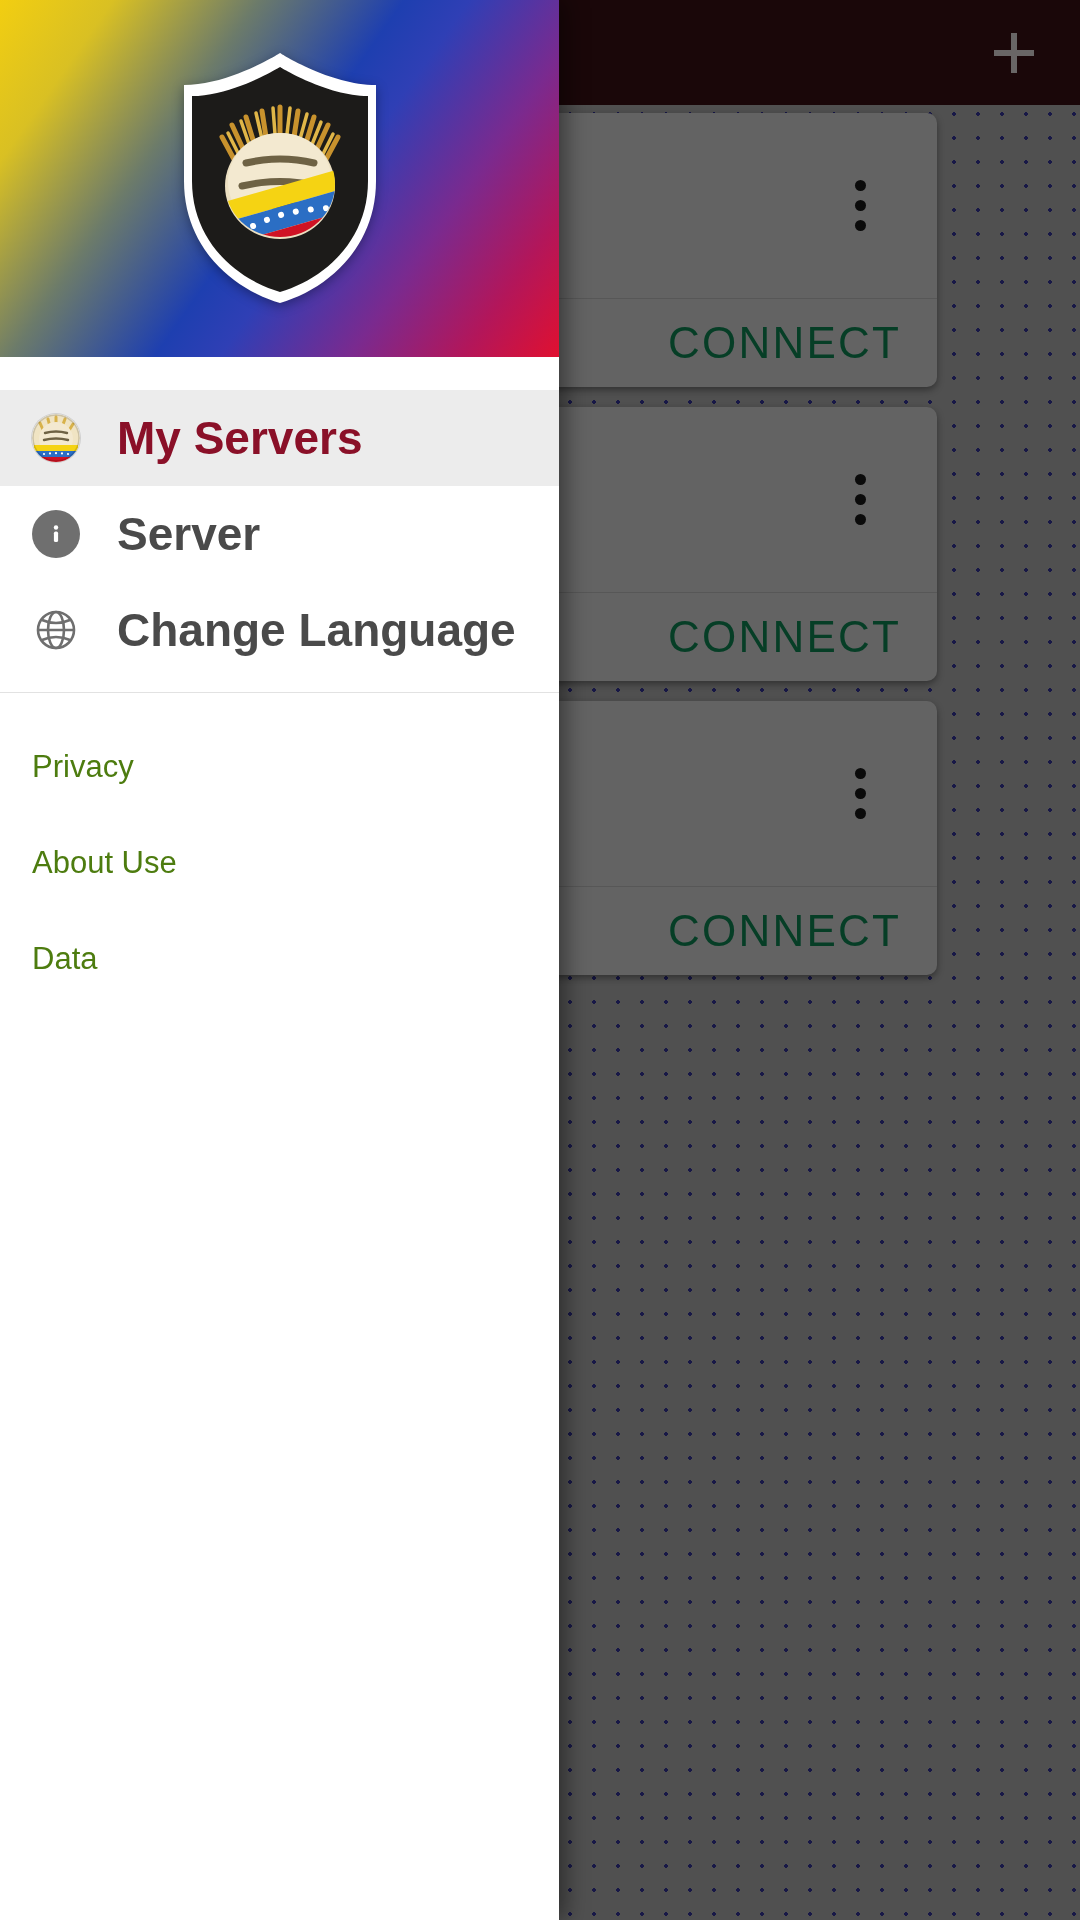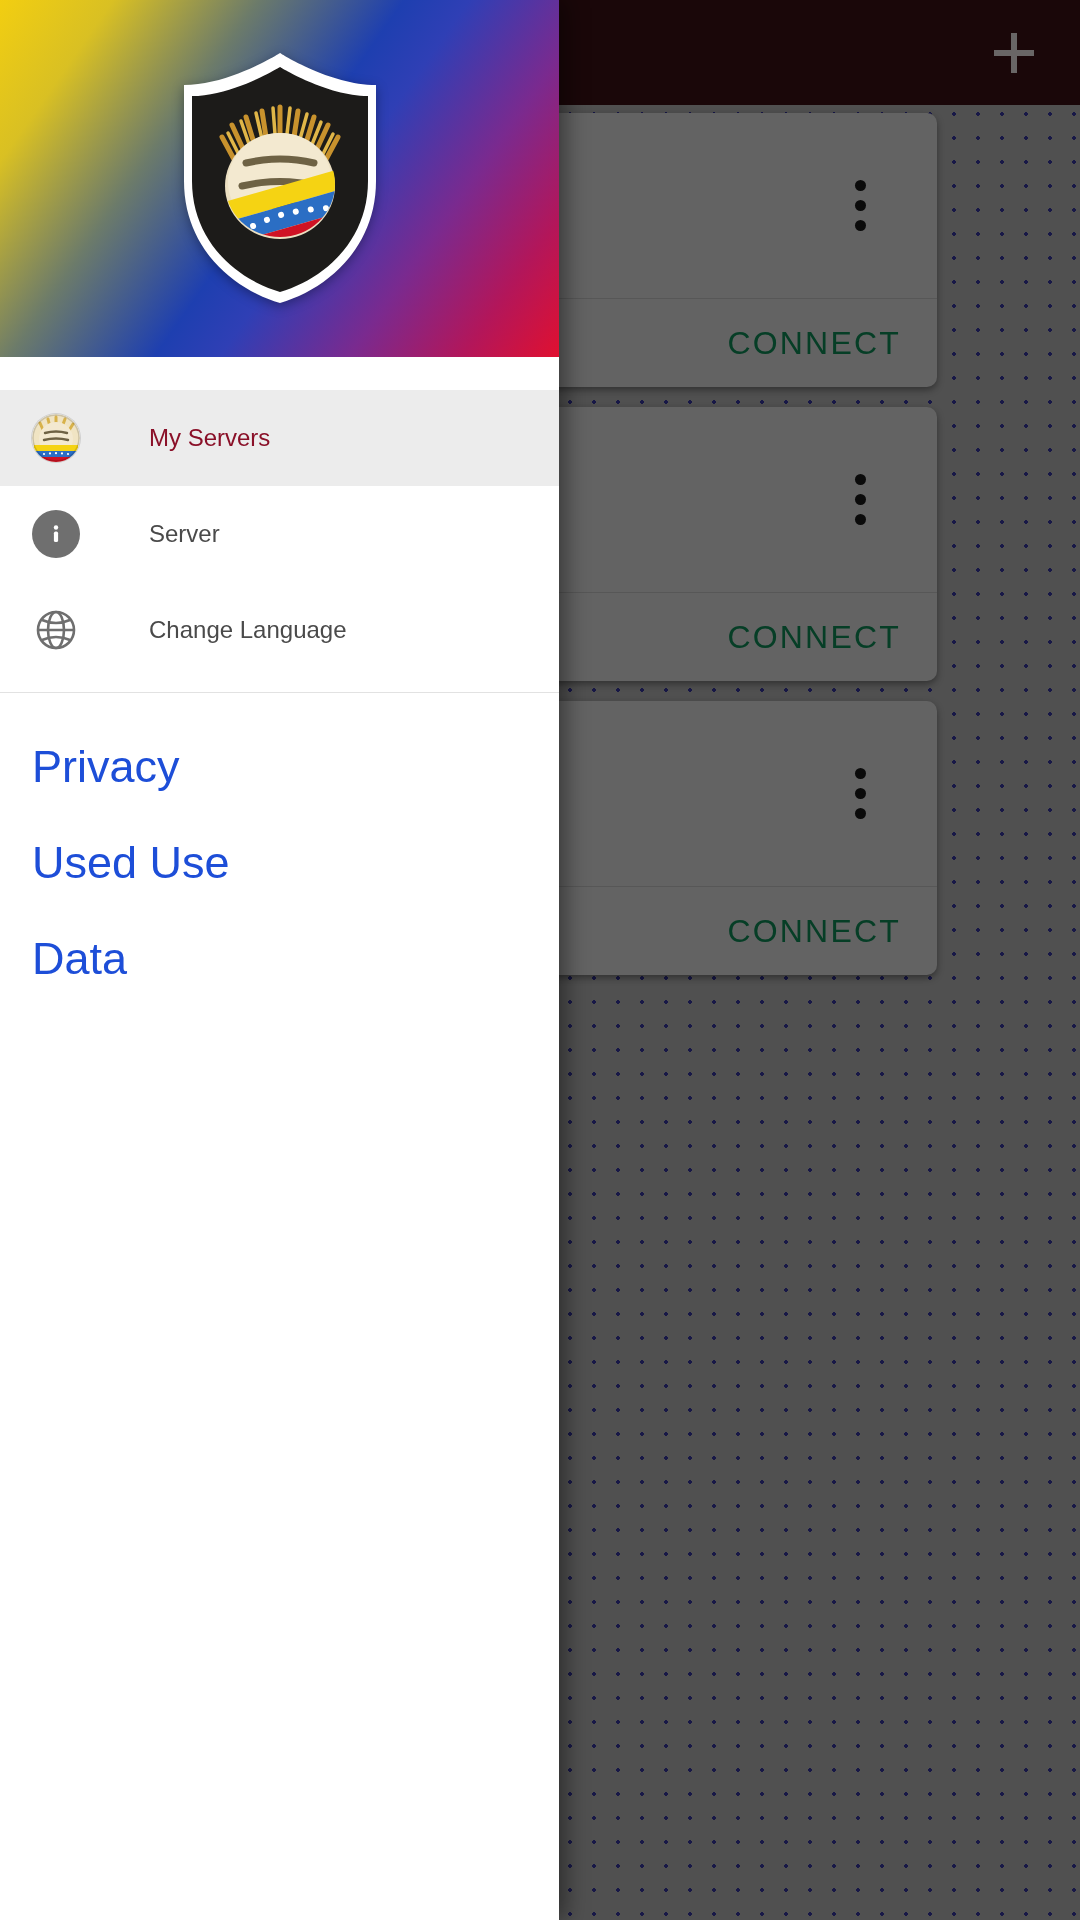--- a/index.html
+++ b/index.html
@@ -76,21 +76,21 @@
     display:block; width:11px; height:11px; border-radius:50%;
     background:#141414;
   }
   .card-divider { height:1px; background:rgba(0,0,0,0.12); }
   .card-actions {
     height:88px;
     display:flex; align-items:center; justify-content:flex-end;
     padding-right:36px;
   }
   .connect-btn {
-    font-size:32px; letter-spacing:2.2px;
+    font-size:44px; letter-spacing:2.2px;
     color:#0c6b43; font-weight:400;
     background:none; border:none;
     cursor:pointer;
     font-family:"Liberation Sans", sans-serif;
   }
 
   
   #scrim {
     position:absolute; inset:0;
     background:rgba(0,0,0,0.42);
@@ -138,21 +138,21 @@
     cursor:pointer;
   }
   .nav-item.active { background:#ececec; }
   .nav-icon {
     width:48px; height:48px;
     flex:0 0 48px;
     display:flex; align-items:center; justify-content:center;
     margin-right:37px;
   }
   .nav-label {
-    font-size:24px; color:#4a4a4a; font-weight:400;margin-left:32px;
+    font-size:46px; color:#4a4a4a; font-weight:700;
   }
   .nav-item.active .nav-label { color:#8a1028; }
 
   
   .badge {
     width:48px; height:48px; border-radius:50%;
     background:#6f6f6f;
     display:flex; align-items:center; justify-content:center;
     color:#fff;
   }
@@ -169,21 +169,21 @@
     margin:14px 0 0 0;
   }
 
   .link-list { background:#fff; padding-top:26px; }
   .link-item {
     display:flex; align-items:center;
     height:96px;
     padding-left:32px;
     cursor:pointer;
   }
-  .link-label { font-size:45px; color:#1d4ed8; }
+  .link-label { font-size:31px; color:#4d7c0f; }
 
   #drawer-fill { flex:1 1 auto; background:#fff; }
 </style>
 </head>
 <body>
 
 <div id="app-screen">
 
   <div id="top-bar">
     <div id="app-title">VPN</div>
@@ -382,21 +382,21 @@
 
   </div>
 
   <div id="nav-divider"></div>
 
   <div class="link-list">
     <div class="link-item">
       <span class="link-label">Privacy</span>
     </div>
     <div class="link-item">
-      <span class="link-label">Used Use</span>
+      <span class="link-label">About Use</span>
     </div>
     <div class="link-item">
       <span class="link-label">Data</span>
     </div>
   </div>
 
   <div id="drawer-fill"></div>
 </div>
 
 </body></html>

